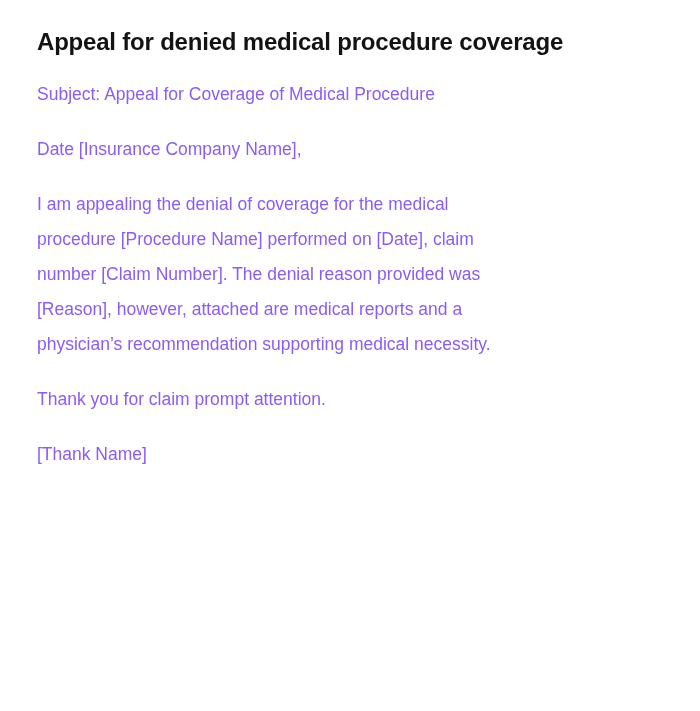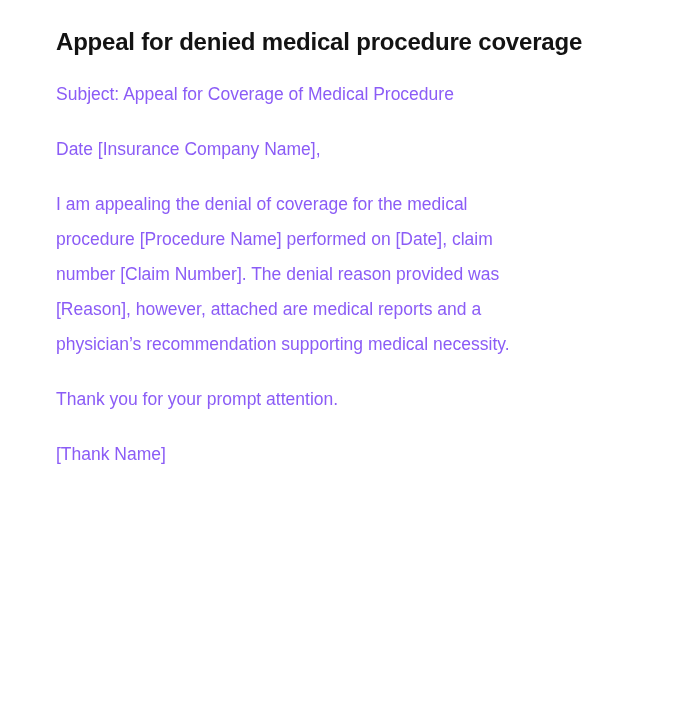--- a/index.html
+++ b/index.html
@@ -8,21 +8,21 @@
     background: #ffffff;
     width: 700px;
     height: 711px;
     overflow: hidden;
     font-family: "Liberation Sans", sans-serif;
   }
   .document {
     box-sizing: border-box;
     width: 700px;
     height: 711px;
-    padding: 27px 40px 0 56px;
+    padding: 27px 40px 0 37px;
     background: #ffffff;
   }
   .doc-title {
     margin: 0 0 20px 0;
     font-size: 24px;
     line-height: 30px;
     font-weight: 700;
     color: #131313;
     letter-spacing: -0.2px;
   }
@@ -41,16 +41,16 @@
 <main class="document">
   <h1 class="doc-title">Appeal for denied medical procedure coverage</h1>
   <div class="letter-body" id="letter-body">
       <p>Subject: Appeal for Coverage of Medical Procedure</p>
       <p>Date [Insurance Company Name],</p>
       <p>I am appealing the denial of coverage for the medical
 procedure [Procedure Name] performed on [Date], claim
 number [Claim Number]. The denial reason provided was
 [Reason], however, attached are medical reports and a
 physician’s recommendation supporting medical necessity.</p>
-      <p>Thank you for your prompt attention.</p>
+      <p>Thank you for claim prompt attention.</p>
       <p>[Thank Name]</p>
     </div>
 </main>
 
 </body></html>

